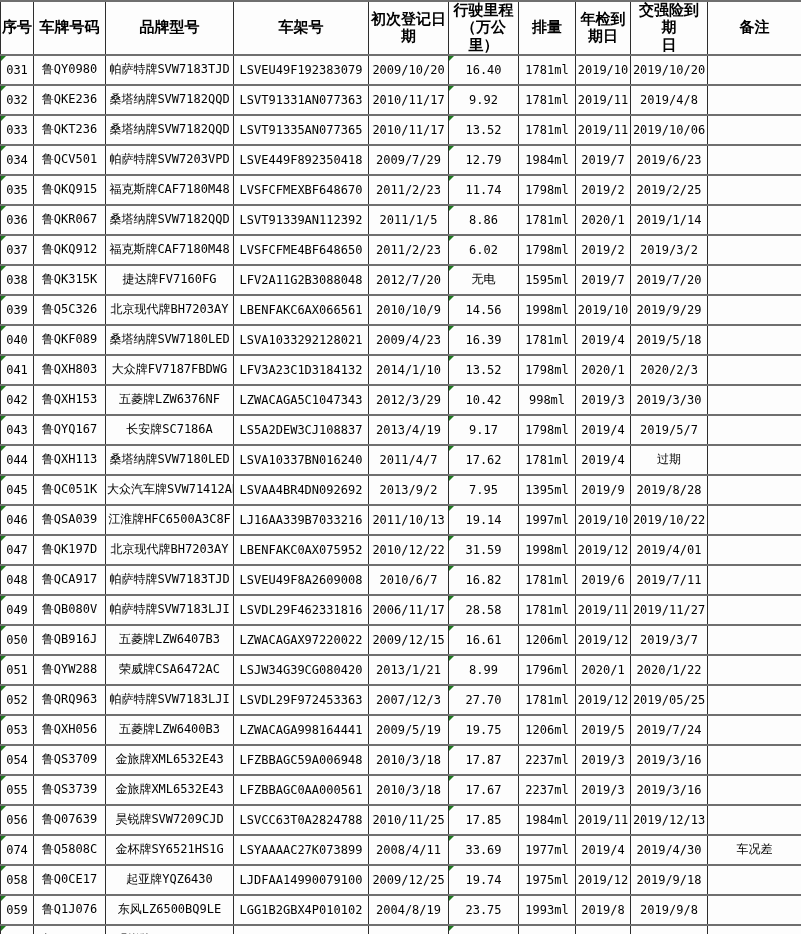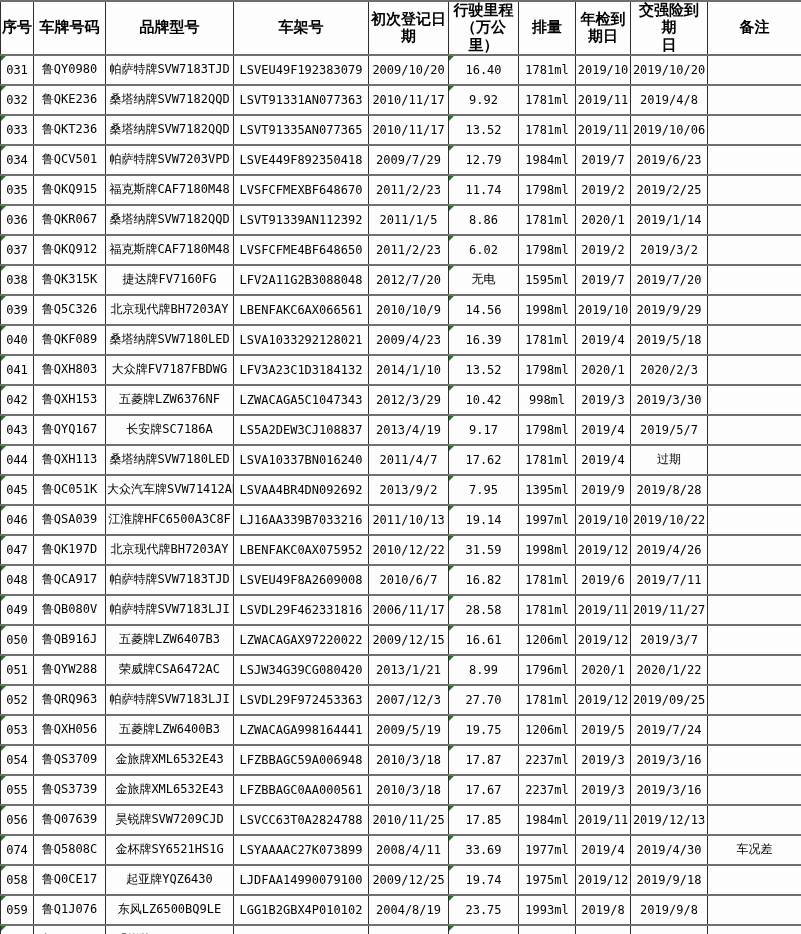--- a/index.html
+++ b/index.html
@@ -299,21 +299,21 @@
   </tr>
         <tr>
     <td><span class="tri" style="border-top-color: rgb(31, 122, 31);"></span><span>047</span></td>
     <td><span>鲁QK197D</span></td>
     <td><span>北京现代牌BH7203AY</span></td>
     <td><span>LBENFAKC0AX075952</span></td>
     <td><span>2010/12/22</span></td>
     <td><span class="tri" style="border-top-color: rgb(31, 122, 31);"></span><span>31.59</span></td>
     <td><span>1998ml</span></td>
     <td><span>2019/12</span></td>
-    <td><span>2019/4/26</span></td>
+    <td><span>2019/4/01</span></td>
     <td><span></span></td>
   </tr>
         <tr>
     <td><span class="tri" style="border-top-color: rgb(31, 122, 31);"></span><span>048</span></td>
     <td><span>鲁QCA917</span></td>
     <td><span>帕萨特牌SVW7183TJD</span></td>
     <td><span>LSVEU49F8A2609008</span></td>
     <td><span>2010/6/7</span></td>
     <td><span class="tri" style="border-top-color: rgb(31, 122, 31);"></span><span>16.82</span></td>
     <td><span>1781ml</span></td>
@@ -359,21 +359,21 @@
   </tr>
         <tr>
     <td><span class="tri" style="border-top-color: rgb(31, 122, 31);"></span><span>052</span></td>
     <td><span>鲁QRQ963</span></td>
     <td><span>帕萨特牌SVW7183LJI</span></td>
     <td><span>LSVDL29F972453363</span></td>
     <td><span>2007/12/3</span></td>
     <td><span class="tri" style="border-top-color: rgb(31, 122, 31);"></span><span>27.70</span></td>
     <td><span>1781ml</span></td>
     <td><span>2019/12</span></td>
-    <td><span>2019/09/25</span></td>
+    <td><span>2019/05/25</span></td>
     <td><span></span></td>
   </tr>
         <tr>
     <td><span class="tri" style="border-top-color: rgb(31, 122, 31);"></span><span>053</span></td>
     <td><span>鲁QXH056</span></td>
     <td><span>五菱牌LZW6400B3</span></td>
     <td><span>LZWACAGA998164441</span></td>
     <td><span>2009/5/19</span></td>
     <td><span class="tri" style="border-top-color: rgb(31, 122, 31);"></span><span>19.75</span></td>
     <td><span>1206ml</span></td>

